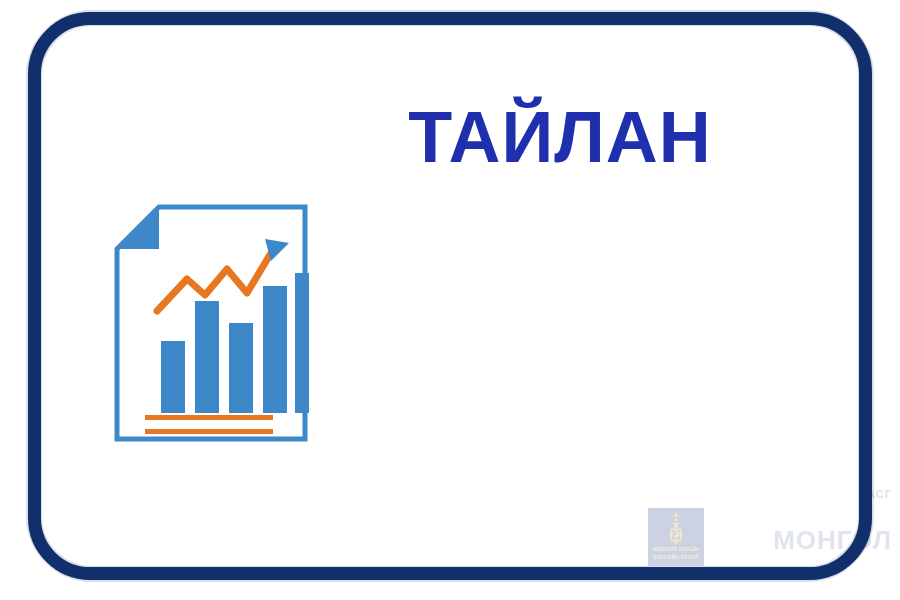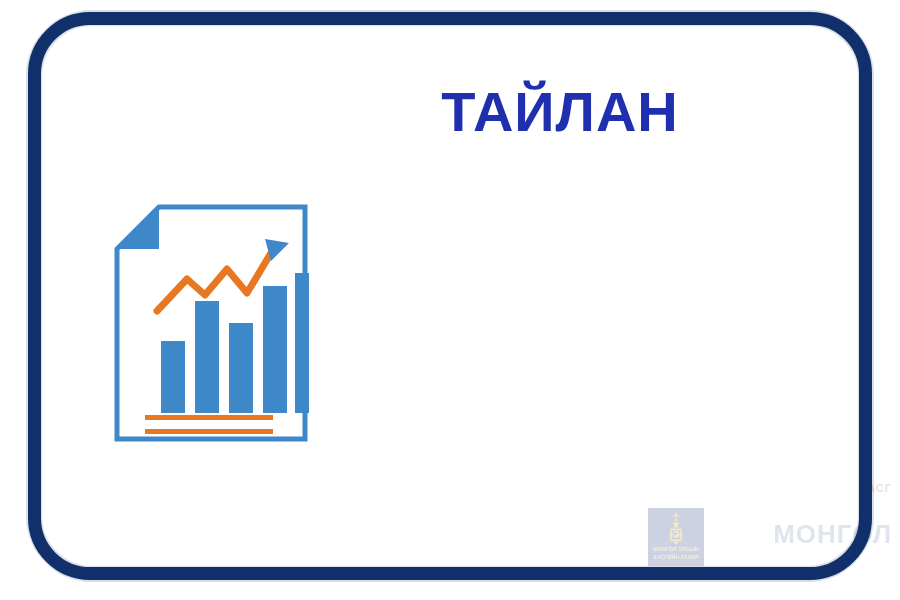--- a/index.html
+++ b/index.html
@@ -20,21 +20,21 @@
     inset: 0;
     width: 900px;
     height: 600px;
     background: #ffffff;
   }
 
   
   .bg-watermark {
     position: absolute;
     right: 8px;
-    bottom: 24px;
+    bottom: 18px;
     font-size: 26px;
     font-weight: bold;
     color: #c8cee0;
     opacity: 0.55;
     letter-spacing: 1px;
     line-height: 1.05;
     text-align: right;
     white-space: pre;
     pointer-events: none;
   }
@@ -67,27 +67,27 @@
     border: 16px solid rgba(17,48,107,0.16);
     border-radius: 66px;
     background: transparent;
     pointer-events: none;
   }
 
   
   .headline {
     position: absolute;
     left: 340px;
-    top: 86px;
+    top: 104px;
     width: 440px;
     text-align: center;
     color: #1f2fae;
     font-family: "Liberation Sans", sans-serif;
     font-weight: bold;
-    font-size: 56px;
+    font-size: 72px;
     line-height: 0.92;
     letter-spacing: 1px;
   }
   .headline .line2 {
     display: block;
     margin-top: 4px;
   }
 
   
   .doc-icon {

